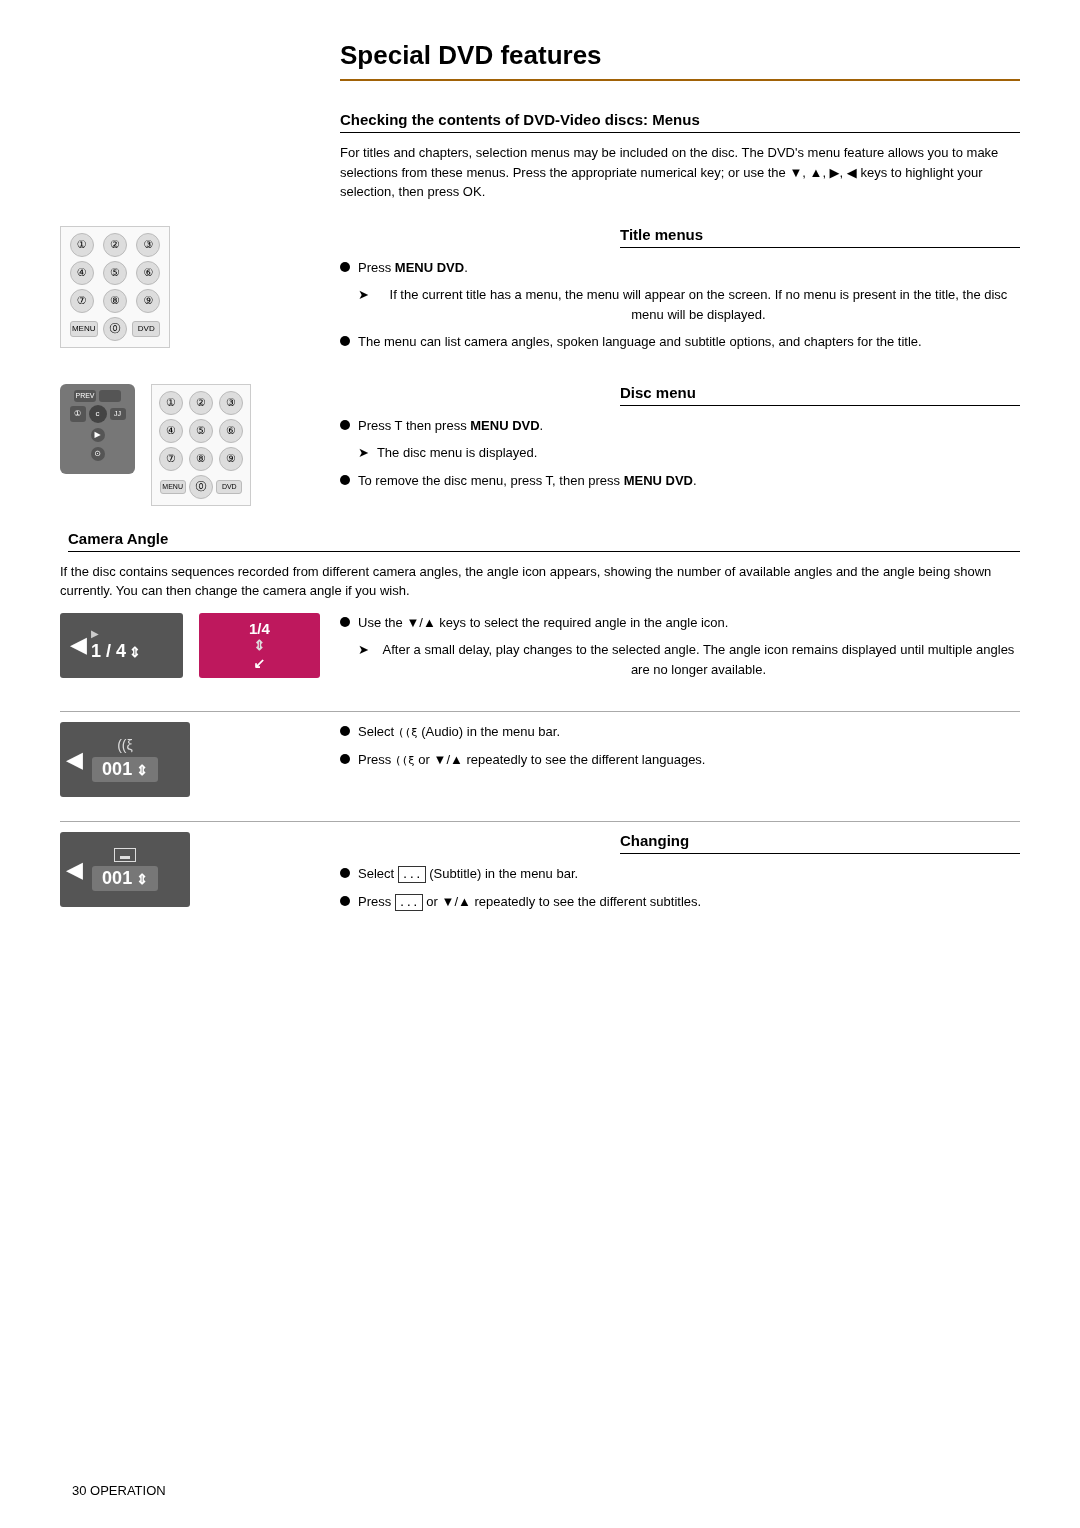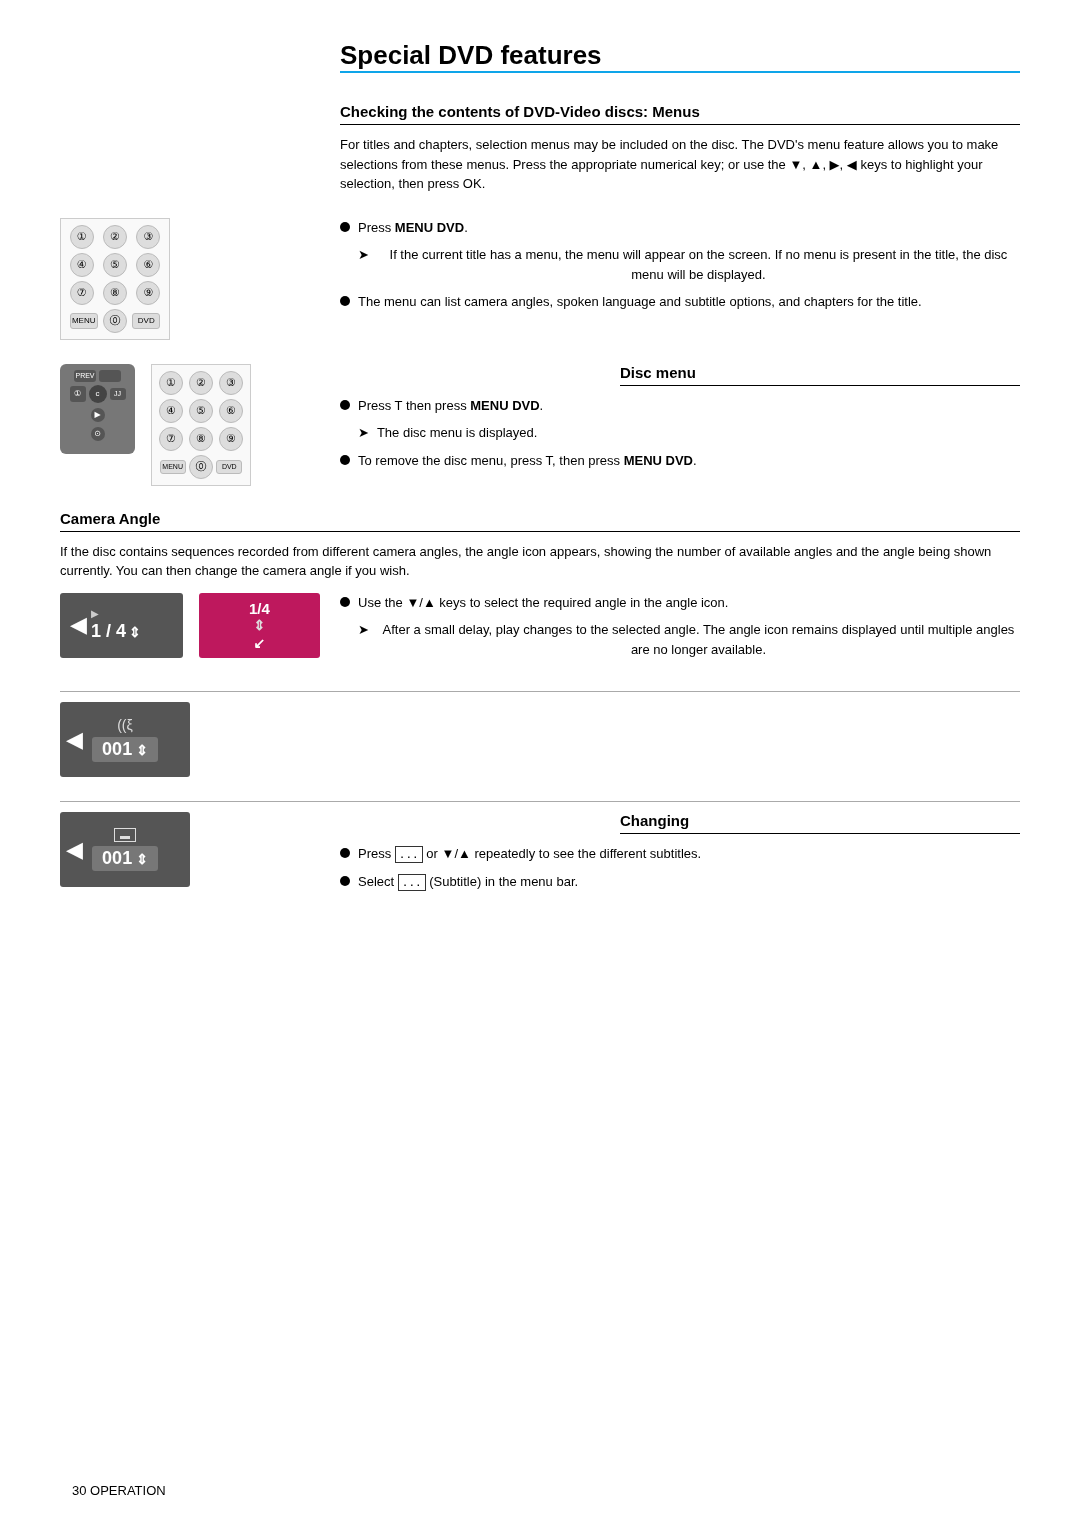--- a/index.html
+++ b/index.html
@@ -17,21 +17,22 @@
     .page-container {
       width: 1080px;
       min-height: 1528px;
       padding: 40px 60px 60px 60px;
       position: relative;
     }
 
     .page-title {
       font-size: 26px;
       font-weight: bold;
-      border-bottom: 2px solid #0ea5e9;
+      border-bottom: 2px solid #a16207;
+      padding-bottom: 8px;
       margin-bottom: 30px;
       margin-left: 280px;
     }
 
     .section {
       margin-bottom: 24px;
     }
 
     .section-header {
       font-size: 15px;
@@ -221,20 +222,21 @@
             <div class="keypad-key">⑨</div>
           </div>
           <div style="display:flex; justify-content:space-between; align-items:center; margin-top:4px;">
             <div class="keypad-key" style="width:28px; height:16px; border-radius:3px; font-size:8px;">MENU</div>
             <div class="keypad-key">⓪</div>
             <div class="keypad-key" style="width:28px; height:16px; border-radius:3px; font-size:8px;">DVD</div>
           </div>
         </div>
       </div>
       <div class="right-col">
+        <div class="section-header">Title menus</div>
         <ul class="bullet-list">
           <li>
             <span class="bullet-filled"></span>
             <span>Press <strong>MENU DVD</strong>.</span>
           </li>
           <li style="margin-left:0;">
             <span class="bullet-arrow">➤</span>
             <span>If the current title has a menu, the menu will appear on the screen. If no menu is present in the title, the disc menu will be displayed.</span>
           </li>
           <li>
@@ -303,21 +305,21 @@
           <li>
             <span class="bullet-filled"></span>
             <span>To remove the disc menu, press T, then press <strong>MENU DVD</strong>.</span>
           </li>
         </ul>
       </div>
     </div>
   </div>
 
   <div class="section">
-    <div class="section-header" style="margin-left:0;">Camera Angle</div>
+    <div class="section-header" style="margin-left:8px;">Camera Angle</div>
     <p style="margin-bottom:12px; line-height:1.5; font-size:13px;">If the disc contains sequences recorded from different camera angles, the angle icon appears, showing the number of available angles and the angle being shown currently. You can then change the camera angle if you wish.</p>
     <div class="two-column">
       <div class="left-col">
         <div style="display:flex; gap:16px; align-items:center;">
 
           <div class="angle-display">
             <span style="font-size:22px; color:#fff; margin-right:4px;">◀</span>
             <div>
               <div style="font-size:10px; color:#ccc; margin-bottom:2px;">▶</div>
               <div style="font-size:18px; font-weight:bold; color:#fff; display:flex; align-items:center; gap:3px;">
@@ -359,20 +361,30 @@
           <div style="text-align:center;">
             <div style="font-size:14px; color:#ddd; margin-bottom:4px;">((ξ</div>
             <div style="background:#777; border-radius:3px; padding:2px 10px; font-size:18px; font-weight:bold; color:#fff; display:flex; align-items:center; gap:4px;">
               <span>001</span>
               <span style="font-size:14px;">⇕</span>
             </div>
           </div>
         </div>
       </div>
       <div class="right-col">
+        <ul class="bullet-list">
+          <li>
+            <span class="bullet-filled"></span>
+            <span><span>Select</span> <span style="font-family: monospace; font-size:11px;">((ξ</span> <span>(Audio) in the menu bar.</span></span>
+          </li>
+          <li>
+            <span class="bullet-filled"></span>
+            <span><span>Press</span> <span style="font-family: monospace; font-size:11px;">((ξ</span> <span>or ▼/▲ repeatedly to see the different languages.</span></span>
+          </li>
+        </ul>
       </div>
     </div>
   </div>
 
   <div class="section">
     <div style="border-top: 1px solid #aaa; margin-bottom:10px;"></div>
     <div class="two-column">
       <div class="left-col">
 
         <div class="subtitle-display">
@@ -384,26 +396,26 @@
               <span style="font-size:14px;">⇕</span>
             </div>
           </div>
         </div>
       </div>
       <div class="right-col">
         <div class="section-header">Changing</div>
         <ul class="bullet-list">
           <li>
             <span class="bullet-filled"></span>
+            <span><span>Select</span> <span style="font-family:monospace; font-size:11px; border:1px solid #333; padding:1px 3px;">...</span> <span>(Subtitle) in the menu bar.</span></span>
+          </li>
+          <li>
+            <span class="bullet-filled"></span>
             <span><span>Press</span> <span style="font-family:monospace; font-size:11px; border:1px solid #333; padding:1px 3px;">...</span> <span>or ▼/▲ repeatedly to see the different subtitles.</span></span>
           </li>
-          <li>
-            <span class="bullet-filled"></span>
-            <span><span>Select</span> <span style="font-family:monospace; font-size:11px; border:1px solid #333; padding:1px 3px;">...</span> <span>(Subtitle) in the menu bar.</span></span>
-          </li>
         </ul>
       </div>
     </div>
   </div>
 
   <div class="page-footer">30 OPERATION</div>
 
 </div>
 
 </body></html>

